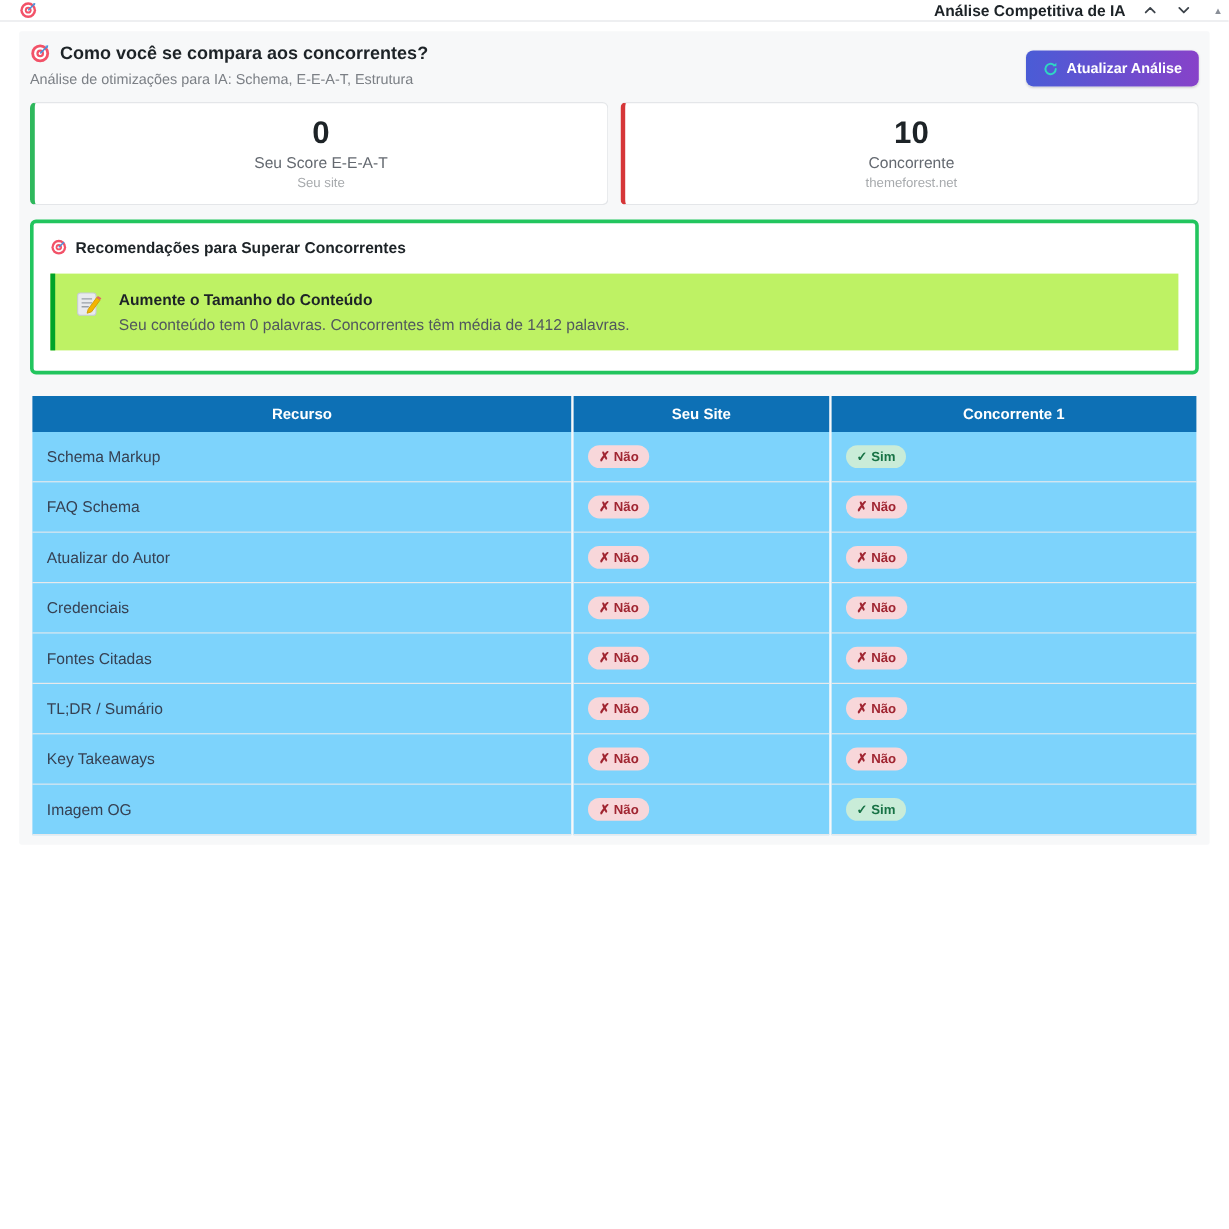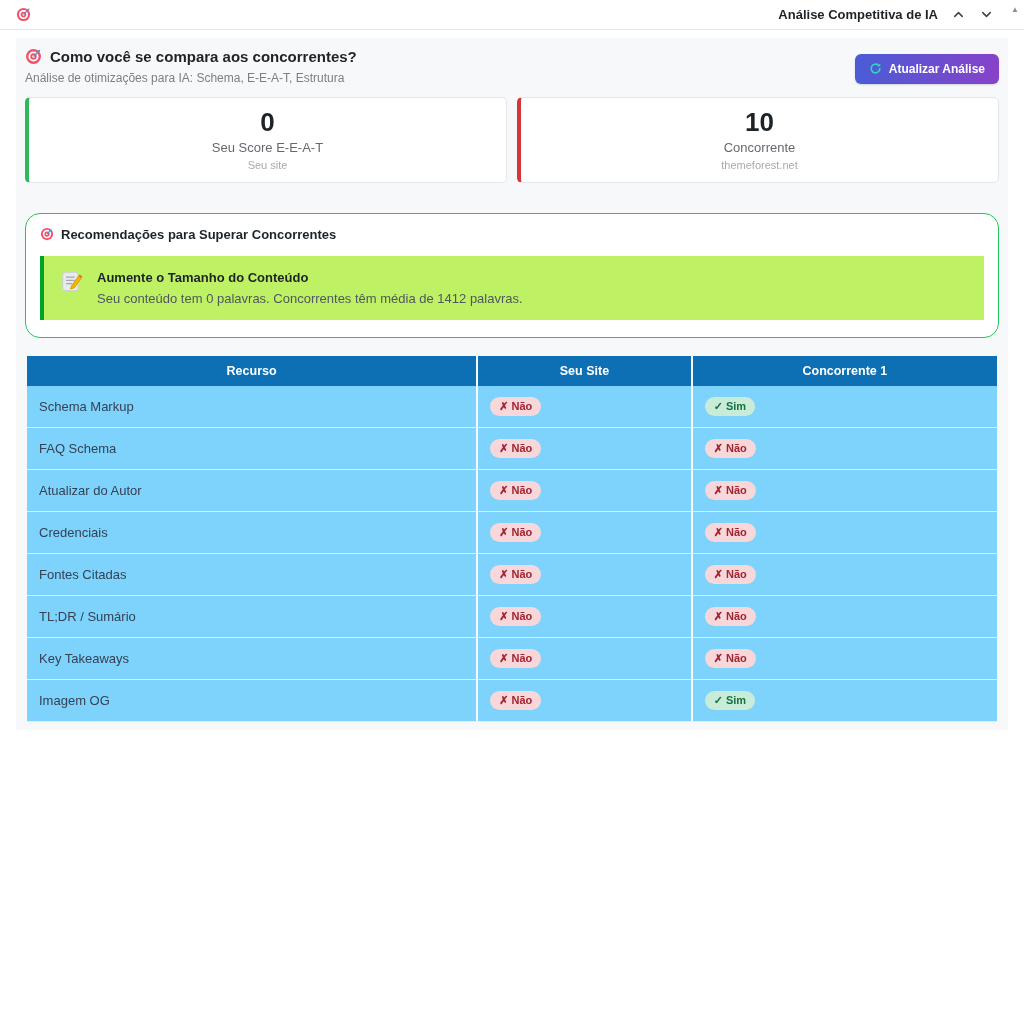--- a/index.html
+++ b/index.html
@@ -5,21 +5,21 @@
   * { box-sizing: border-box; }
   html,body { margin:0; padding:0; }
   body {
     width:1024px; height:1024px; background:#ffffff; position:relative;
     font-family:"Liberation Sans", sans-serif; overflow:hidden;
     -webkit-font-smoothing:antialiased;
   }
 
   
   .topbar {
-    height:30px; background:#fff; border-bottom:1px solid #e3e5e8;
+    height:18px; background:#fff; border-bottom:1px solid #e3e5e8;
     display:flex; align-items:center; justify-content:space-between;
     padding:0 30px 0 16px;
   }
   .topbar-right { display:flex; align-items:center; }
   .topbar-title { font-size:13px; font-weight:bold; color:#1d2327; }
   .tb-icon { margin-left:13px; display:flex; align-items:center; cursor:pointer; }
   .scroll-arrow {
     position:absolute; top:6px; right:5px; font-size:8px; color:#8a8f98;
     cursor:pointer; line-height:1;
   }
@@ -31,39 +31,39 @@
   }
   .panel-header { display:flex; justify-content:space-between; align-items:flex-start; padding:0 0 2px;gap:20px; }
   .panel-title {
     margin:0 0 6px; font-size:15px; font-weight:bold; color:#1d2327;
     display:flex; align-items:center; gap:8px;
   }
   .panel-subtitle { margin:0 0 10px; font-size:12px; color:#7b7f85; }
   .update-btn {
     background:linear-gradient(90deg,#4a5cd6,#8742c9); color:#fff; border:none;
     border-radius:6px; padding:8px 14px; font-size:12px; font-weight:bold;
-    display:flex; align-items:flex-start; gap:7px; cursor:pointer; margin-top:6px;
+    display:flex; align-items:center; gap:7px; cursor:pointer; margin-top:6px;
     font-family:"Liberation Sans", sans-serif;
     box-shadow:0 1px 2px rgba(0,0,0,.15);
   }
 
   
   .scores { display:flex; gap:10px; }
   .score-card {
     flex:1; background:#fff; border:1px solid #e4e6e9; border-left:4px solid #2eb85c;
     border-radius:5px; text-align:center; padding:10px 0 11px;
   }
   .score-value { font-size:26px; font-weight:bold; color:#1d2327; line-height:1.15; }
   .score-label { font-size:13px; color:#646970; margin-top:2px; }
   .score-site  { font-size:11px; color:#a7aaad; margin-top:4px; }
 
   
   .rec-card {
-    background:#fff; border:1px solid #22c55e; border-radius:15px;
-    margin-top:30px; padding:13px 14px 17px;
+    background:#fff; border:3px solid #22c55e; border-radius:5px;
+    margin-top:12px; padding:13px 14px 17px;
   }
   .rec-heading {
     font-size:13px; font-weight:bold; color:#1d2327;
     display:flex; align-items:center; gap:7px;
   }
   .rec-item {
     margin-top:14px; background:#bef264; border-left:4px solid #00a32a;
     padding:14px 16px; display:flex; align-items:flex-start; gap:13px;
   }
   .rec-title { font-size:13px; font-weight:bold; color:#1d2327; }

